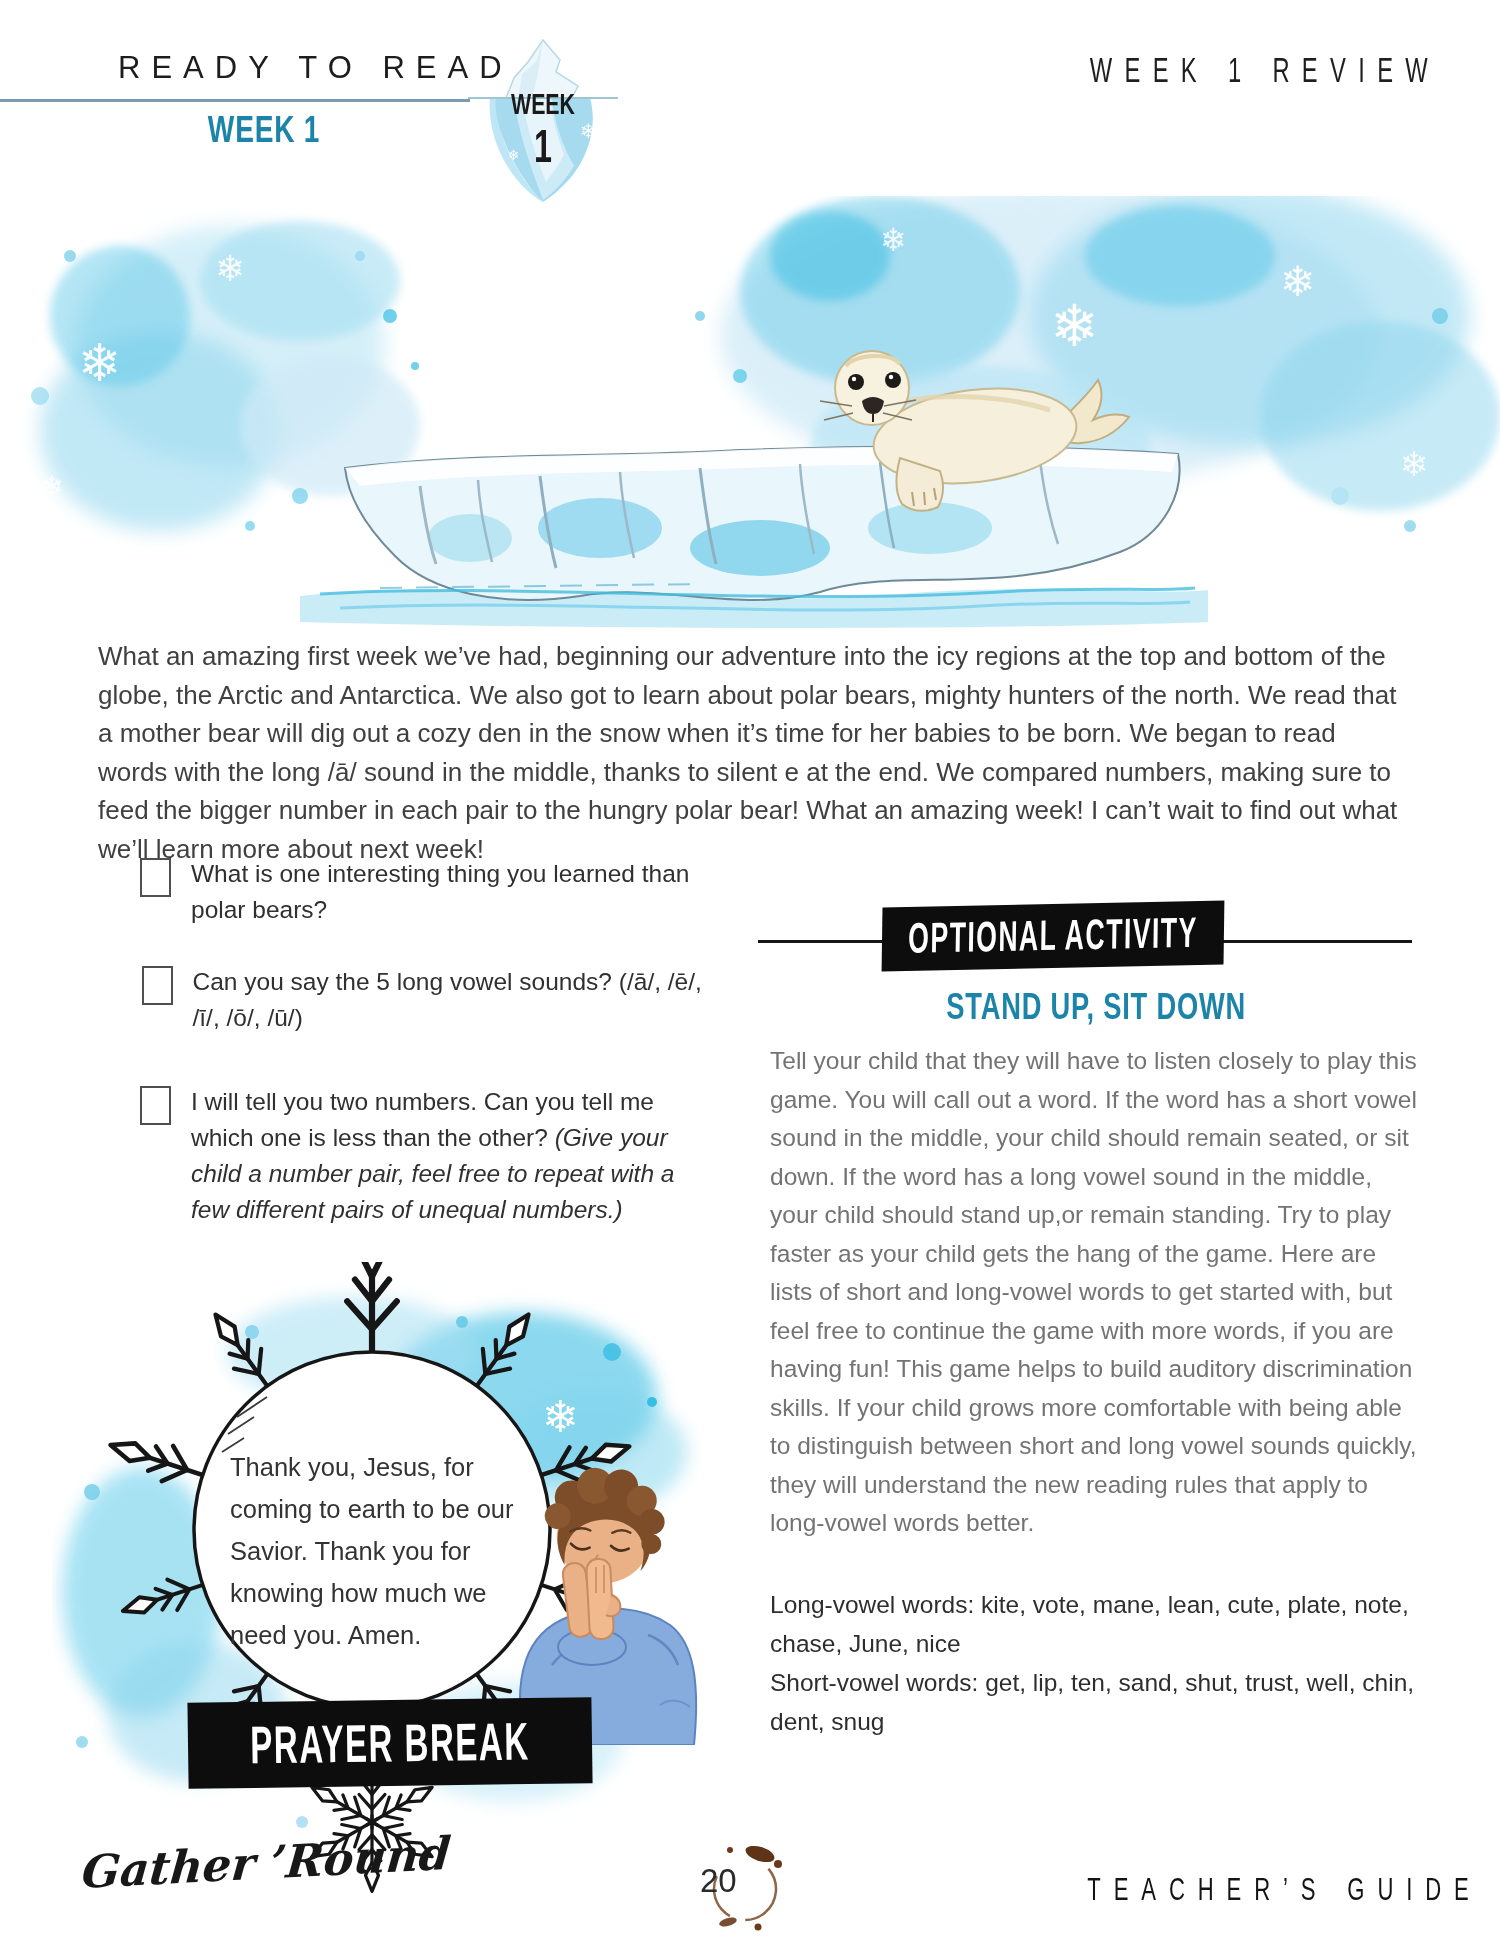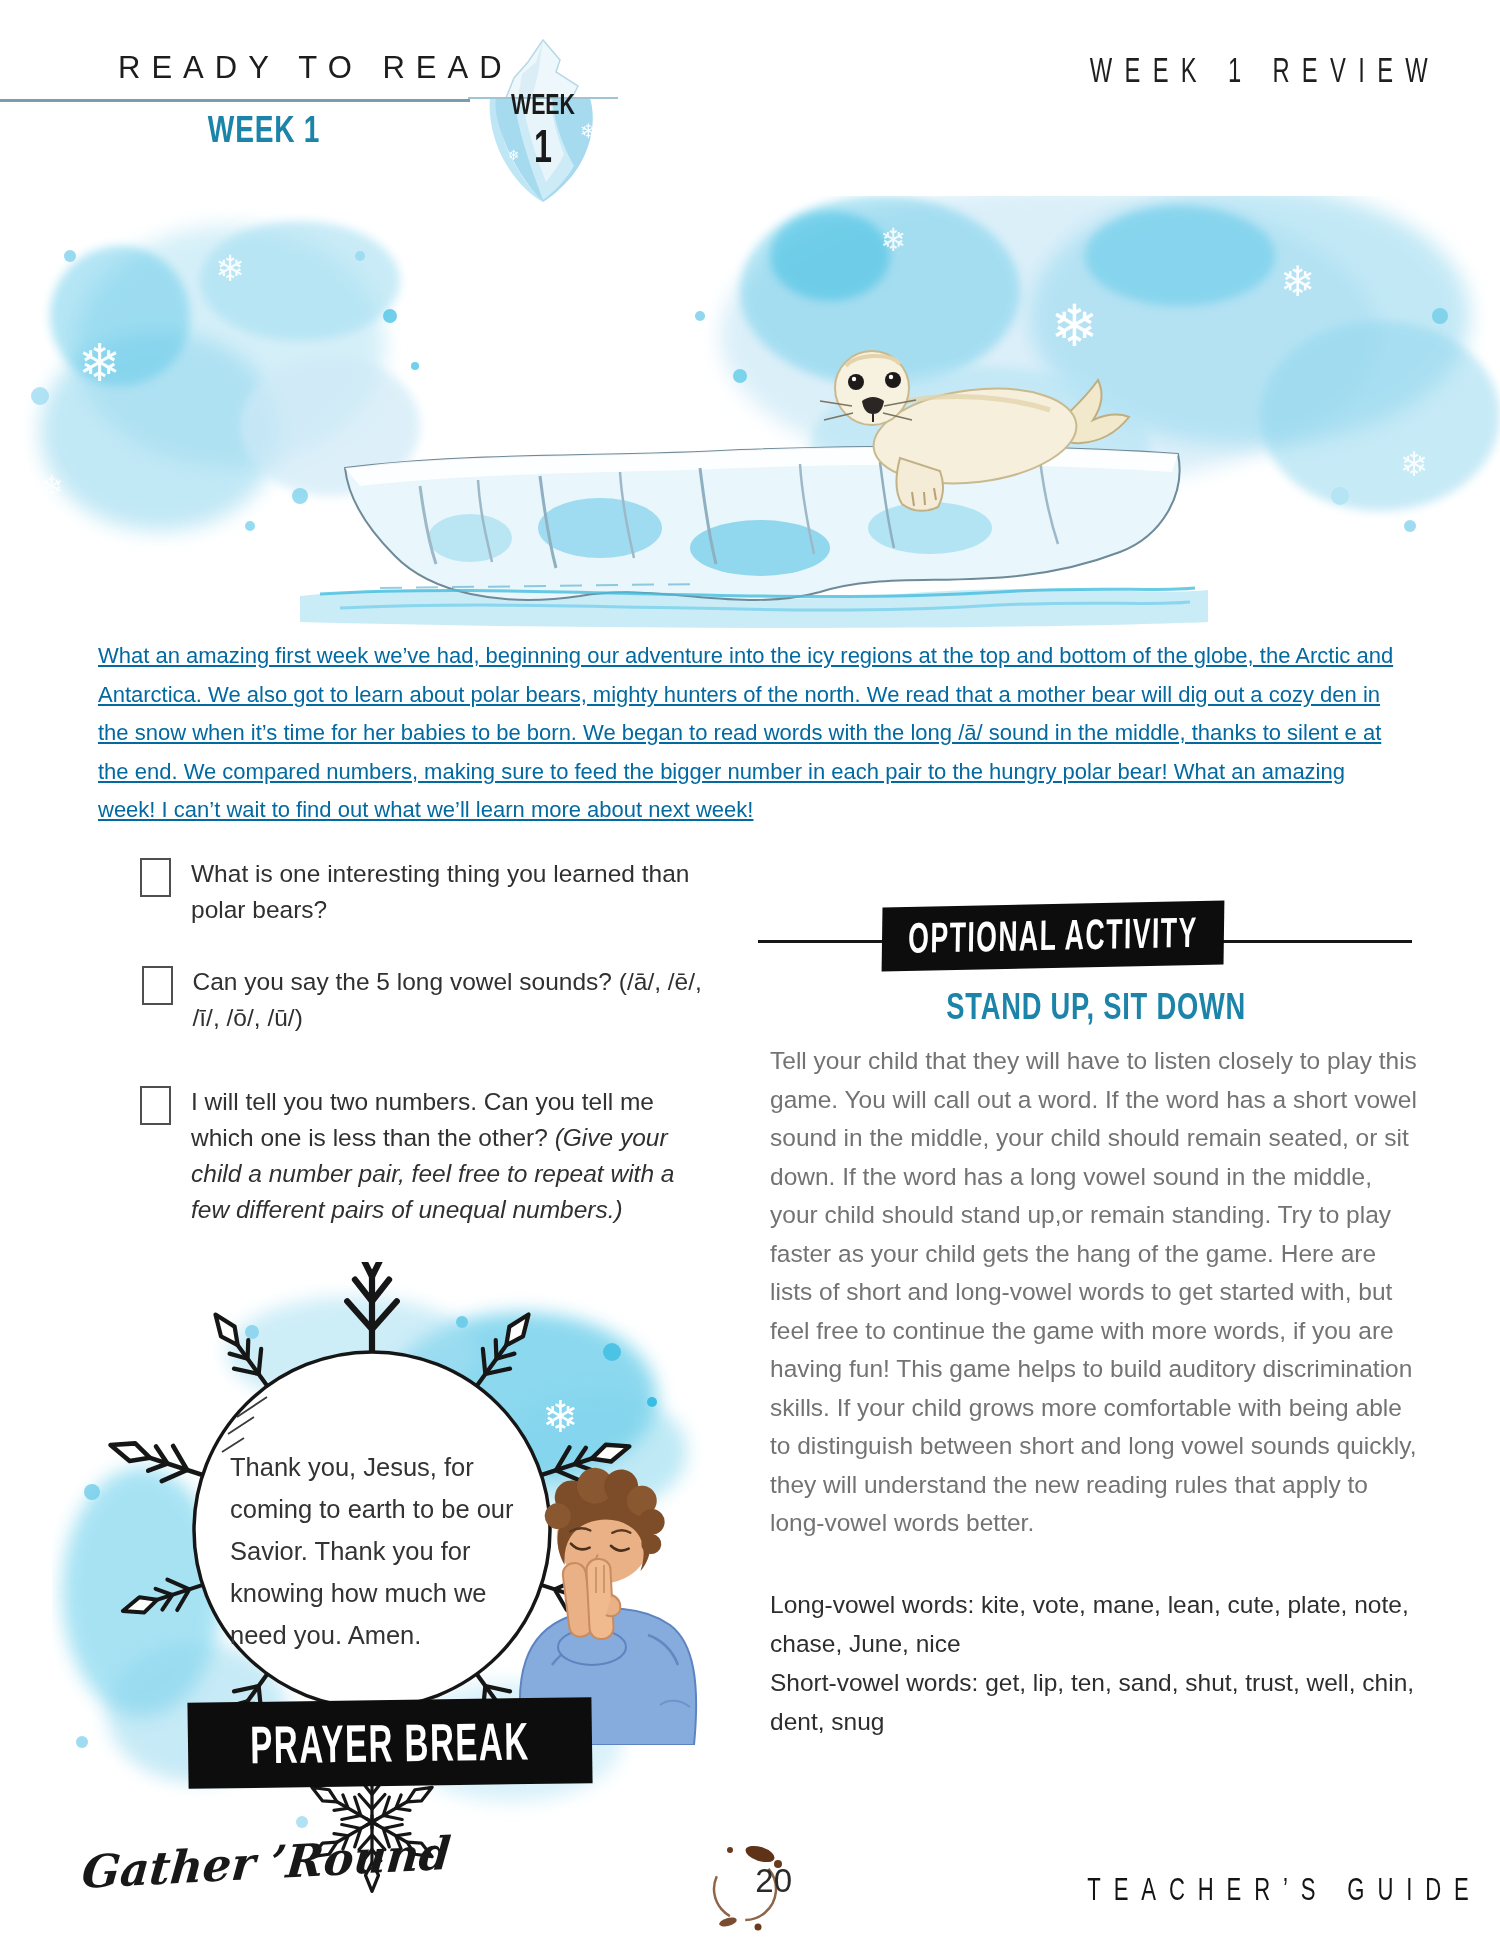--- a/index.html
+++ b/index.html
@@ -17,21 +17,21 @@
   .review-title span{display:inline-block;transform:scale(0.88,1.32);transform-origin:right center;
         font-size:27px;letter-spacing:14px;font-weight:400;color:#1f1f1f;}
 
   
   .hero-svg{left:0;top:196px;}
   .hero-title{left:402px;top:366px;width:430px;height:104px;display:flex;align-items:center;justify-content:center;}
   .hero-title span{display:inline-block;transform:scale(0.70,1.18);transform-origin:center;
         font-weight:700;font-size:78px;letter-spacing:3px;color:#17130f;white-space:nowrap;}
 
   
-  .intro{left:98px;top:637px;width:1310px;font-size:22px;line-height:38.5px;color:#0369a1;text-decoration:underline;}
+  .intro{left:98px;top:637px;width:1310px;font-size:26px;line-height:38.5px;color:#404040;}
 
   
   .checklist{left:140px;top:856px;width:566px;}
   .check-item{display:flex;gap:20px;margin-bottom:36px;}
   .check-item.gap-lg{margin-bottom:48px;justify-content:center;}
   .checkbox{width:27px;height:35px;border:2.5px solid #4f4f4f;flex:none;margin-top:2px;background:#fff;}
   .check-text{font-size:24.5px;line-height:36px;color:#303030;width:512px;}
   .check-text .it{font-style:italic;}
 
   
@@ -53,21 +53,21 @@
   .prayer-banner{left:188px;top:1700px;width:404px;height:86px;background:#0d0d0d;display:flex;align-items:center;
         justify-content:center;transform:rotate(-0.8deg);}
   .prayer-banner span{display:inline-block;transform:scale(0.72,1.15);transform-origin:center;color:#ffffff;
         font-weight:700;font-size:46px;letter-spacing:2px;white-space:nowrap;}
   .child-svg{left:492px;top:1455px;}
 
   
   .brand{left:82px;top:1846px;font-family:"DejaVu Serif",serif;font-style:italic;font-weight:700;
         font-size:45px;color:#181818;transform:rotate(-3deg) skewX(-8deg);transform-origin:left center;}
   .coffee-svg{left:700px;top:1842px;}
-  .page-number{left:700px;top:1862px;width:92px;text-align:right;font-size:33px;color:#2a2a2a;}
+  .page-number{left:700px;top:1862px;width:92px;text-align:left;font-size:33px;color:#2a2a2a;}
   .guide-title{left:1032px;top:1876px;width:450px;text-align:right;}
   .guide-title span{display:inline-block;transform:scale(0.92,1.3);transform-origin:right center;
         font-size:24px;letter-spacing:14px;font-weight:400;color:#141414;}
 
   .teal{color:#1b84a8;}
   svg text.flake{font-family:"DejaVu Sans",sans-serif;}
 </style>
 </head>
 <body>
 

